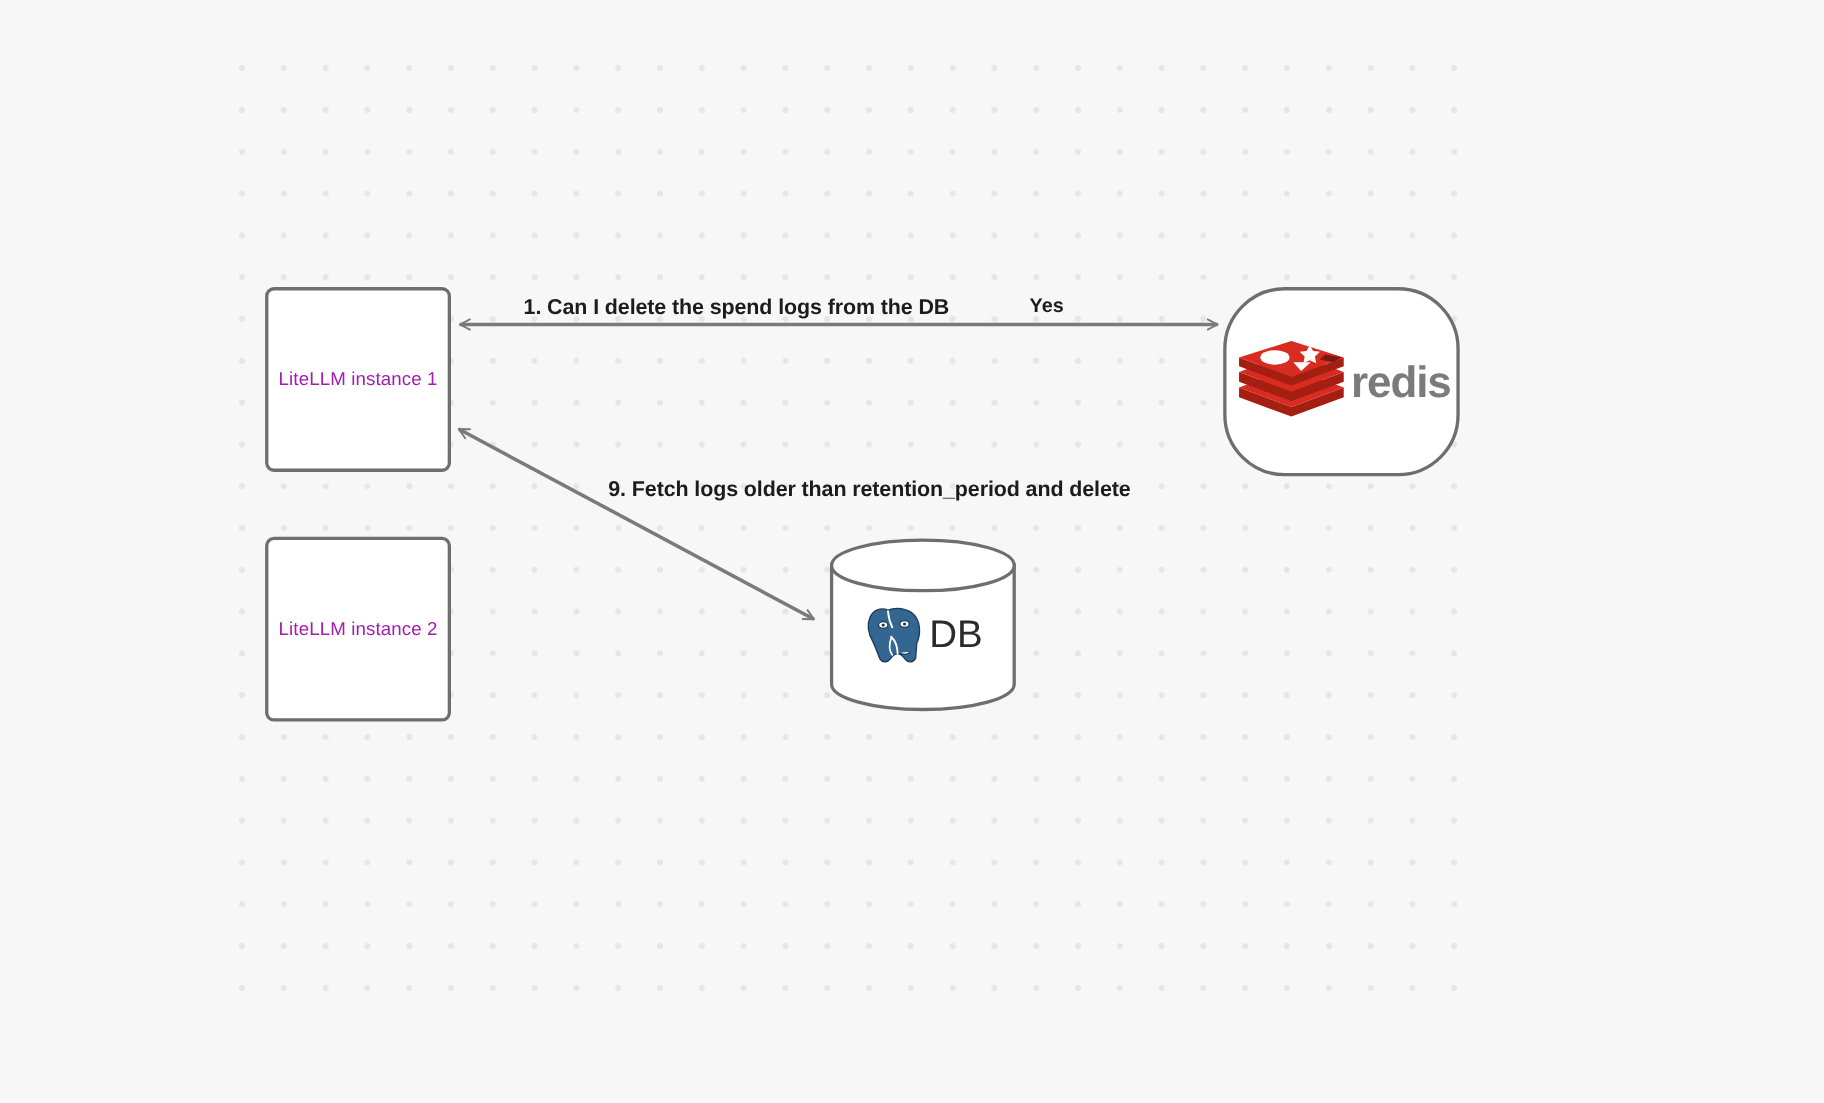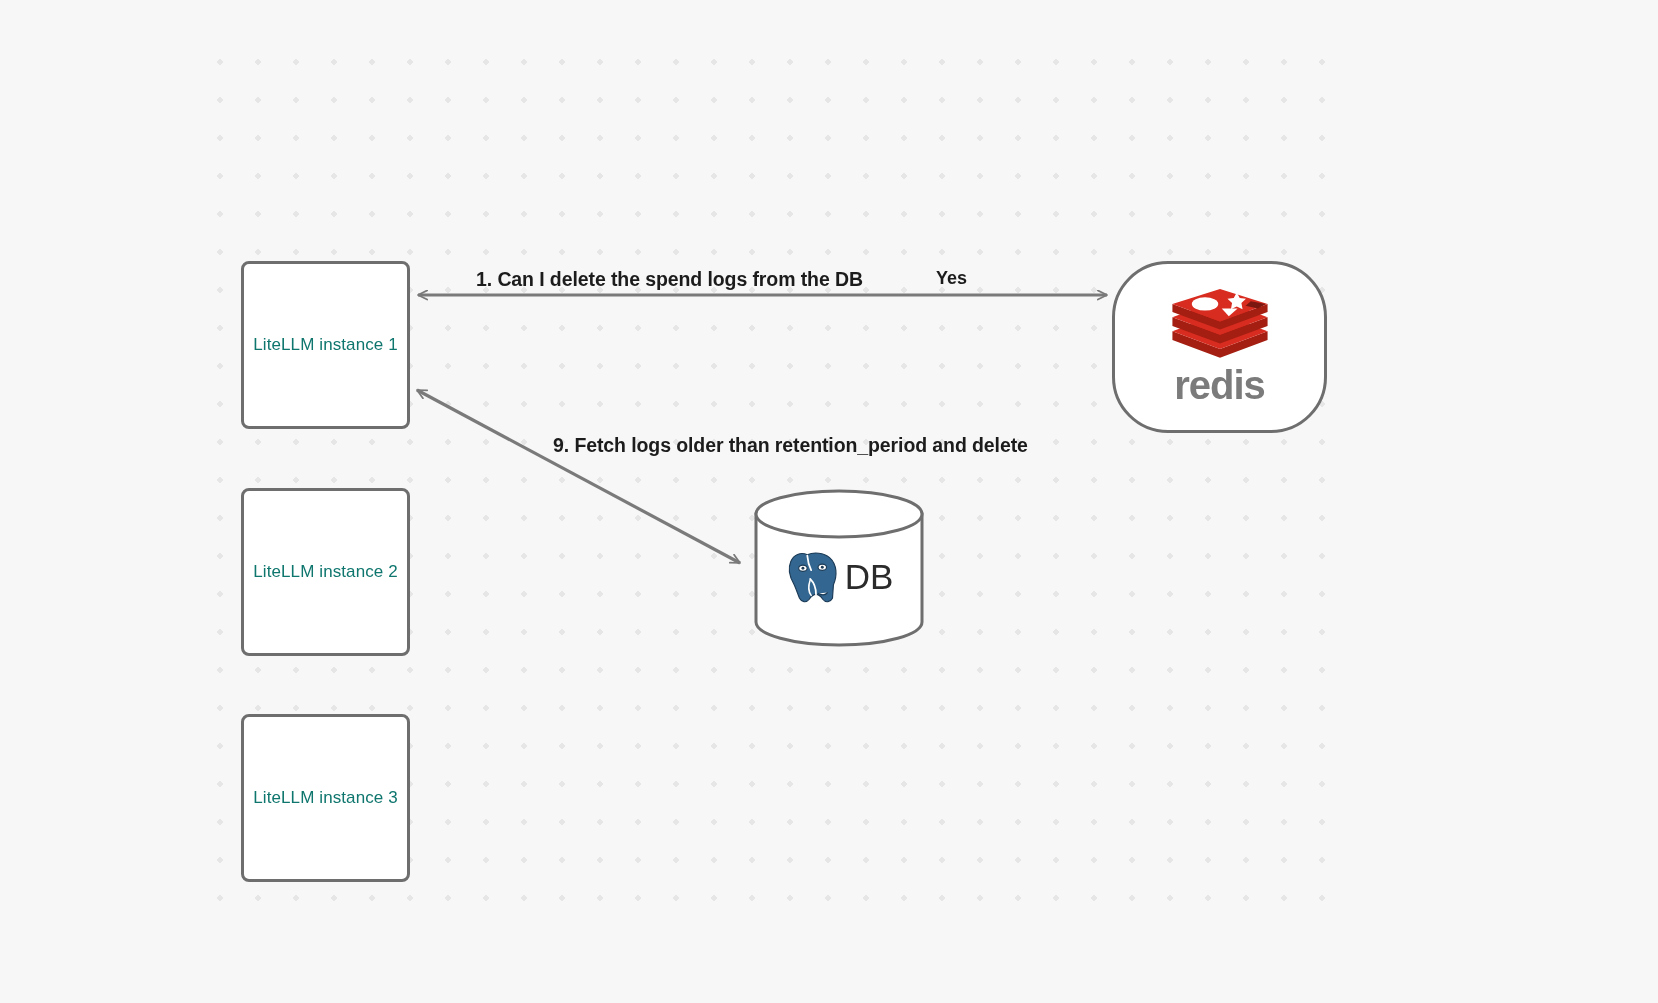--- a/index.html
+++ b/index.html
@@ -33,38 +33,38 @@
     background: #ffffff;
     border: 3px solid #6e6e6e;
     border-radius: 8px;
     box-sizing: border-box;
     display: flex;
     align-items: center;
     justify-content: center;
   }
   .node-label {
     font-size: 17px;
-    color: #0f766e;
+    color: #a21caf;
     font-family: "Liberation Sans", sans-serif;
     letter-spacing: 0.1px;
   }
   #node-instance-1 { left: 241px; top: 261px; width: 169px; height: 168px; }
   #node-instance-2 { left: 241px; top: 488px; width: 169px; height: 168px; }
   #node-instance-3 { left: 241px; top: 714px; width: 169px; height: 168px; }
 
   #node-redis {
     position: absolute;
     left: 1112px; top: 261px;
     width: 215px; height: 172px;
     background: #ffffff;
     border: 3px solid #6e6e6e;
     border-radius: 56px;
     box-sizing: border-box;
     display: flex;
-    flex-direction: column;
+    flex-direction: row;
     align-items: center;
     justify-content: center;
   }
   #redis-logo-mark { width: 108px; height: 74px; display: block; }
   #redis-wordmark {
     font-family: "Liberation Sans", sans-serif;
     font-size: 40px;
     font-weight: 700;
     color: #7b7b7b;
     letter-spacing: -1px;
@@ -155,23 +155,20 @@
   </svg>
 
   <div class="node-box" id="node-instance-1">
     <span class="node-label">LiteLLM instance 1</span>
   </div>
 
   <div class="node-box" id="node-instance-2">
     <span class="node-label">LiteLLM instance 2</span>
   </div>
 
-  <div class="node-box" id="node-instance-3">
-    <span class="node-label">LiteLLM instance 3</span>
-  </div>
 
   <div id="node-redis">
     <svg id="redis-logo-mark" viewBox="0 0 120 84" xmlns="http://www.w3.org/2000/svg">
 
       <path d="M60 78 L6 58 L6 48 L60 68 L114 48 L114 58 Z" fill="#a41e11"></path>
       <path d="M6 48 L60 28 L114 48 L60 68 Z" fill="#d82c20"></path>
 
       <path d="M60 62 L6 42 L6 32 L60 52 L114 32 L114 42 Z" fill="#a41e11"></path>
       <path d="M6 32 L60 12 L114 32 L60 52 Z" fill="#d82c20"></path>
 

